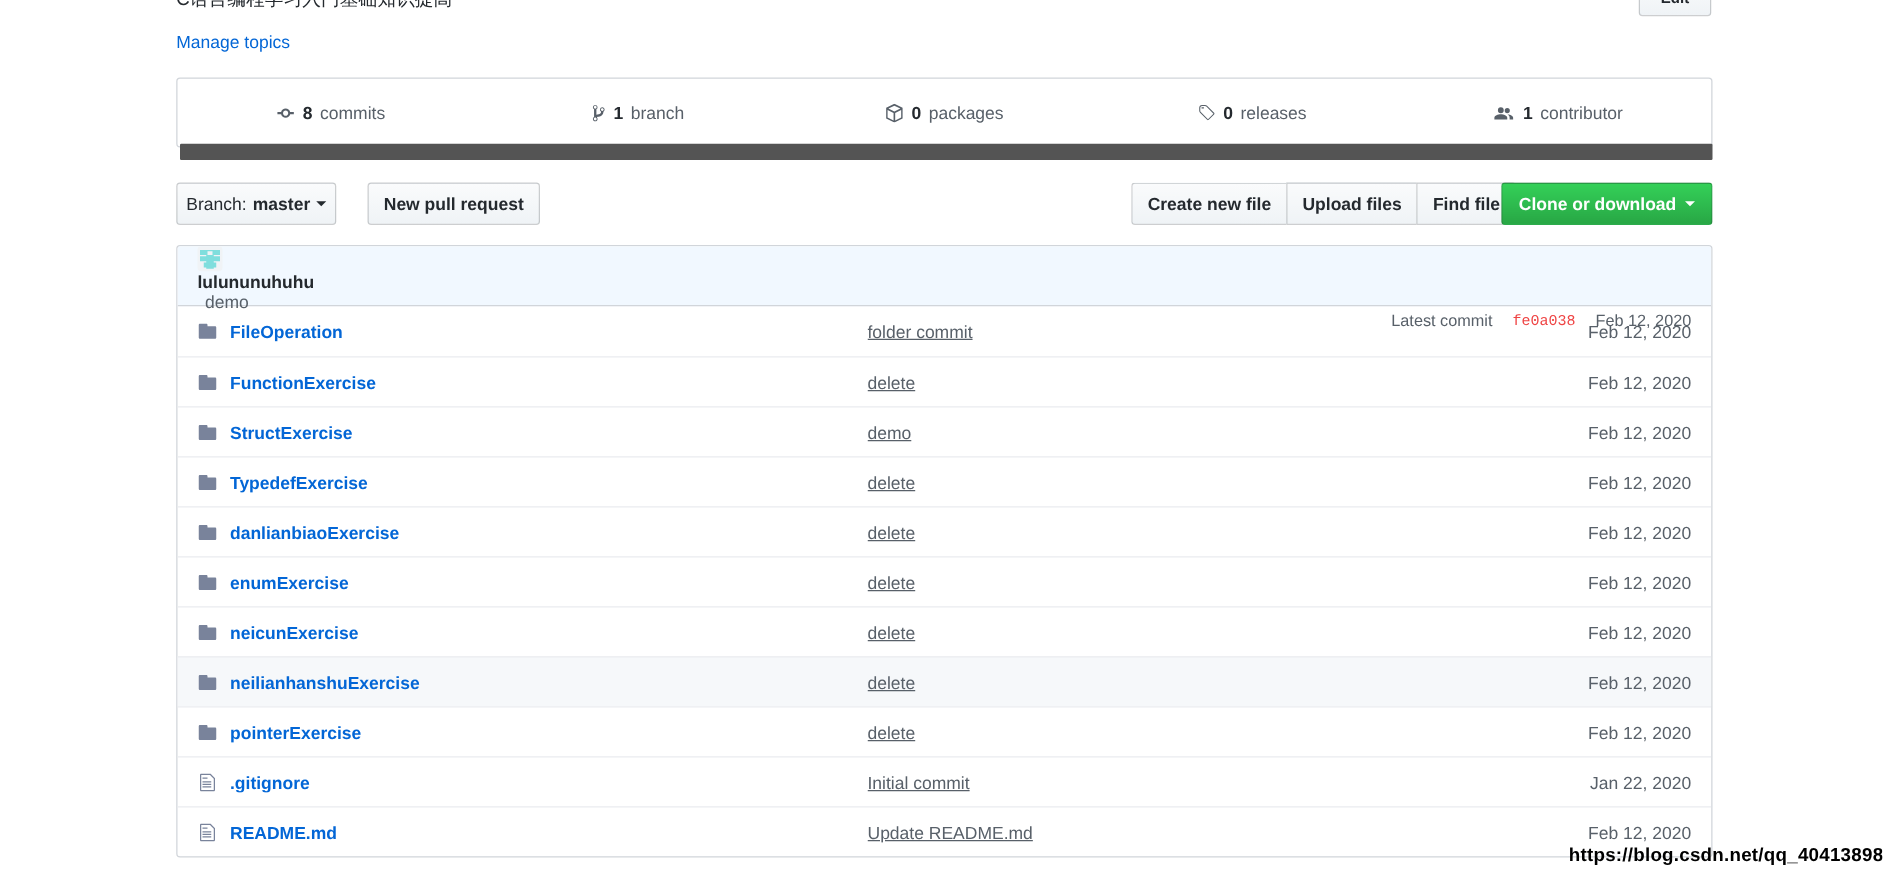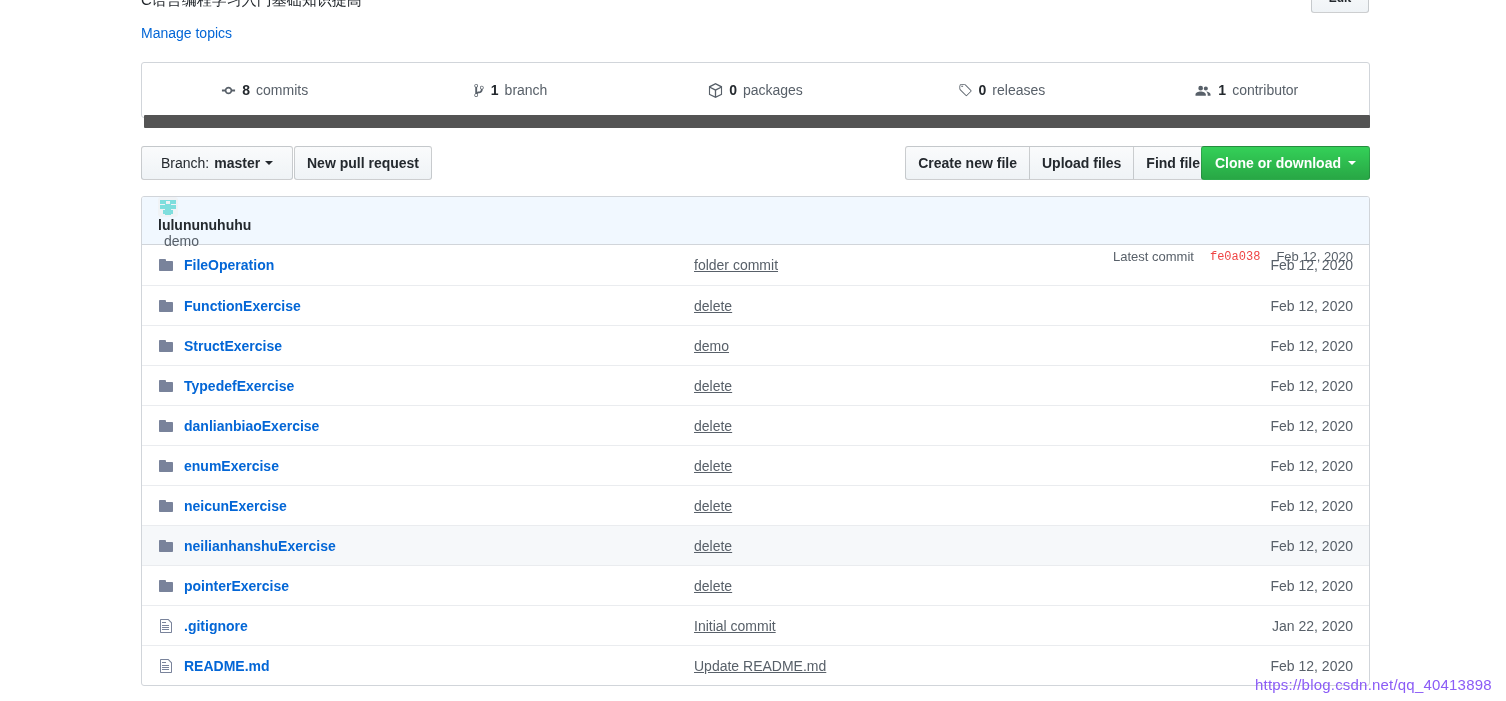--- a/index.html
+++ b/index.html
@@ -72,21 +72,21 @@
   .btn {
     background: linear-gradient(#fafbfc,#eff3f6);
     border: 1px solid rgba(27,31,35,0.2);
     border-radius: 3px;
     font-size: 14px; font-weight: bold; color: #24292e;
     font-family: inherit;
     height: 34px; padding: 0 12px;
     display: inline-flex; align-items: center; gap: 5px;
     cursor: pointer;
   }
-  .branch-btn { position: absolute; left: 0; top: 0; padding: 0 19px; }
+  .branch-btn { position: absolute; left: 0; top: 0; padding: 0 7px; }
   .branch-btn .bl { font-weight: normal; }
   .branch-btn .bv { font-weight: bold; }
   .npr-btn { position: absolute; left: 153px; top: 0; }
 
   .btn-group {
     position: absolute; right: 157px; top: 0;
     display: flex;
   }
   .btn-group .btn { border-radius: 0; border-right-width: 0; }
   .btn-group .btn:first-child { border-radius: 3px 0 0 3px; }
@@ -160,22 +160,22 @@
   .frow:first-of-type { border-top: none; }
   .frow.hl { background: #f6f8fa; }
   .ficon { width: 16px; height: 16px; margin-right: 10px; flex: none; display: flex; align-items: center; }
   .fname { width: 510px; color: #0366d6; cursor: pointer; white-space: nowrap; overflow: hidden; text-overflow: ellipsis; font-weight: bold; }
   .fmsg { flex: 1; color: #586069; cursor: pointer; white-space: nowrap; overflow: hidden; text-overflow: ellipsis; text-decoration: underline; }
   .fdate { width: 120px; text-align: right; color: #586069; white-space: nowrap; }
 
   
   .watermark {
     position: absolute; left: 1255px; top: 676px;
-    font-size: 15px; color: #8b5cf6; letter-spacing: 0.2px;
-    white-space: nowrap; user-select: none;
+    font-size: 15px; color: #000000; letter-spacing: 0.2px;
+    white-space: nowrap; user-select: none; font-weight: bold;
   }
 </style>
 </head>
 <body>
 
 <div class="page">
 
   <div class="topic-desc">C语言编程学习入门基础知识提高</div>
 
   <div class="edit-btn">Edit</div>

